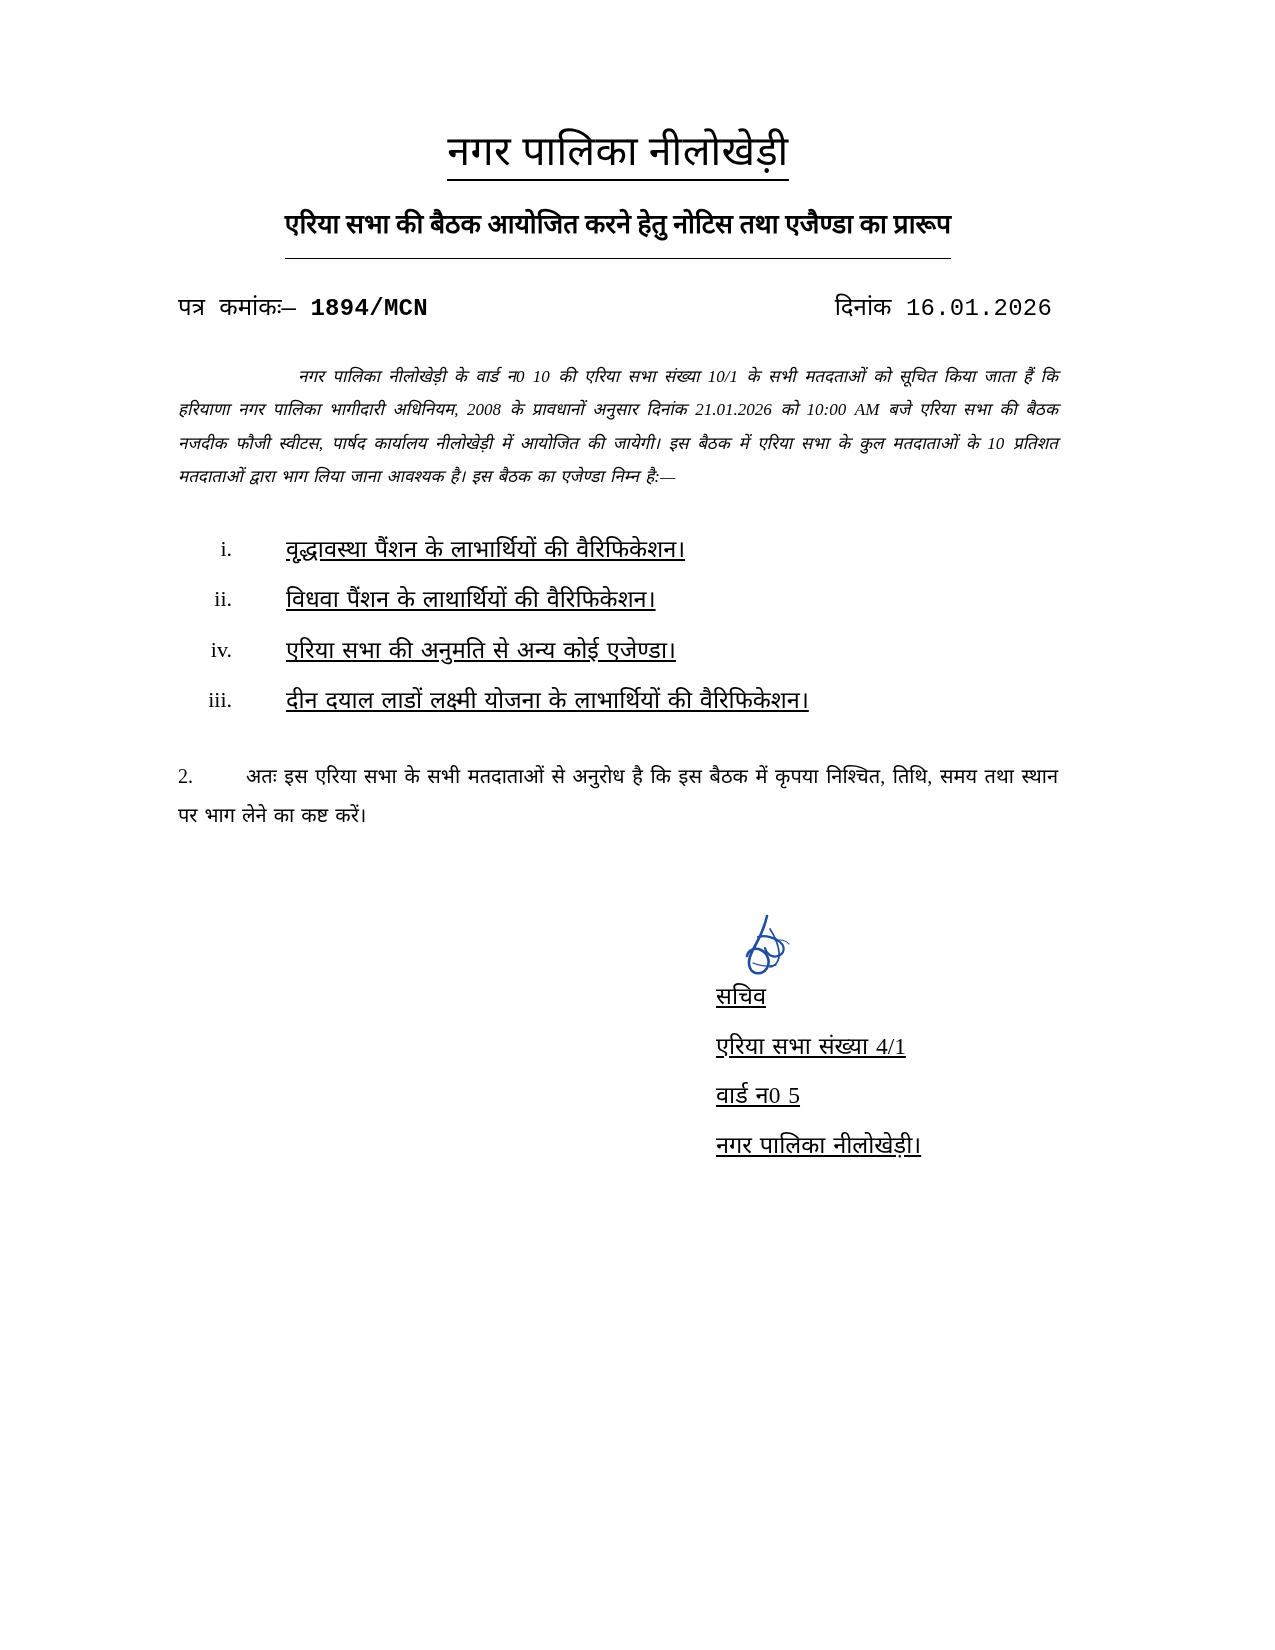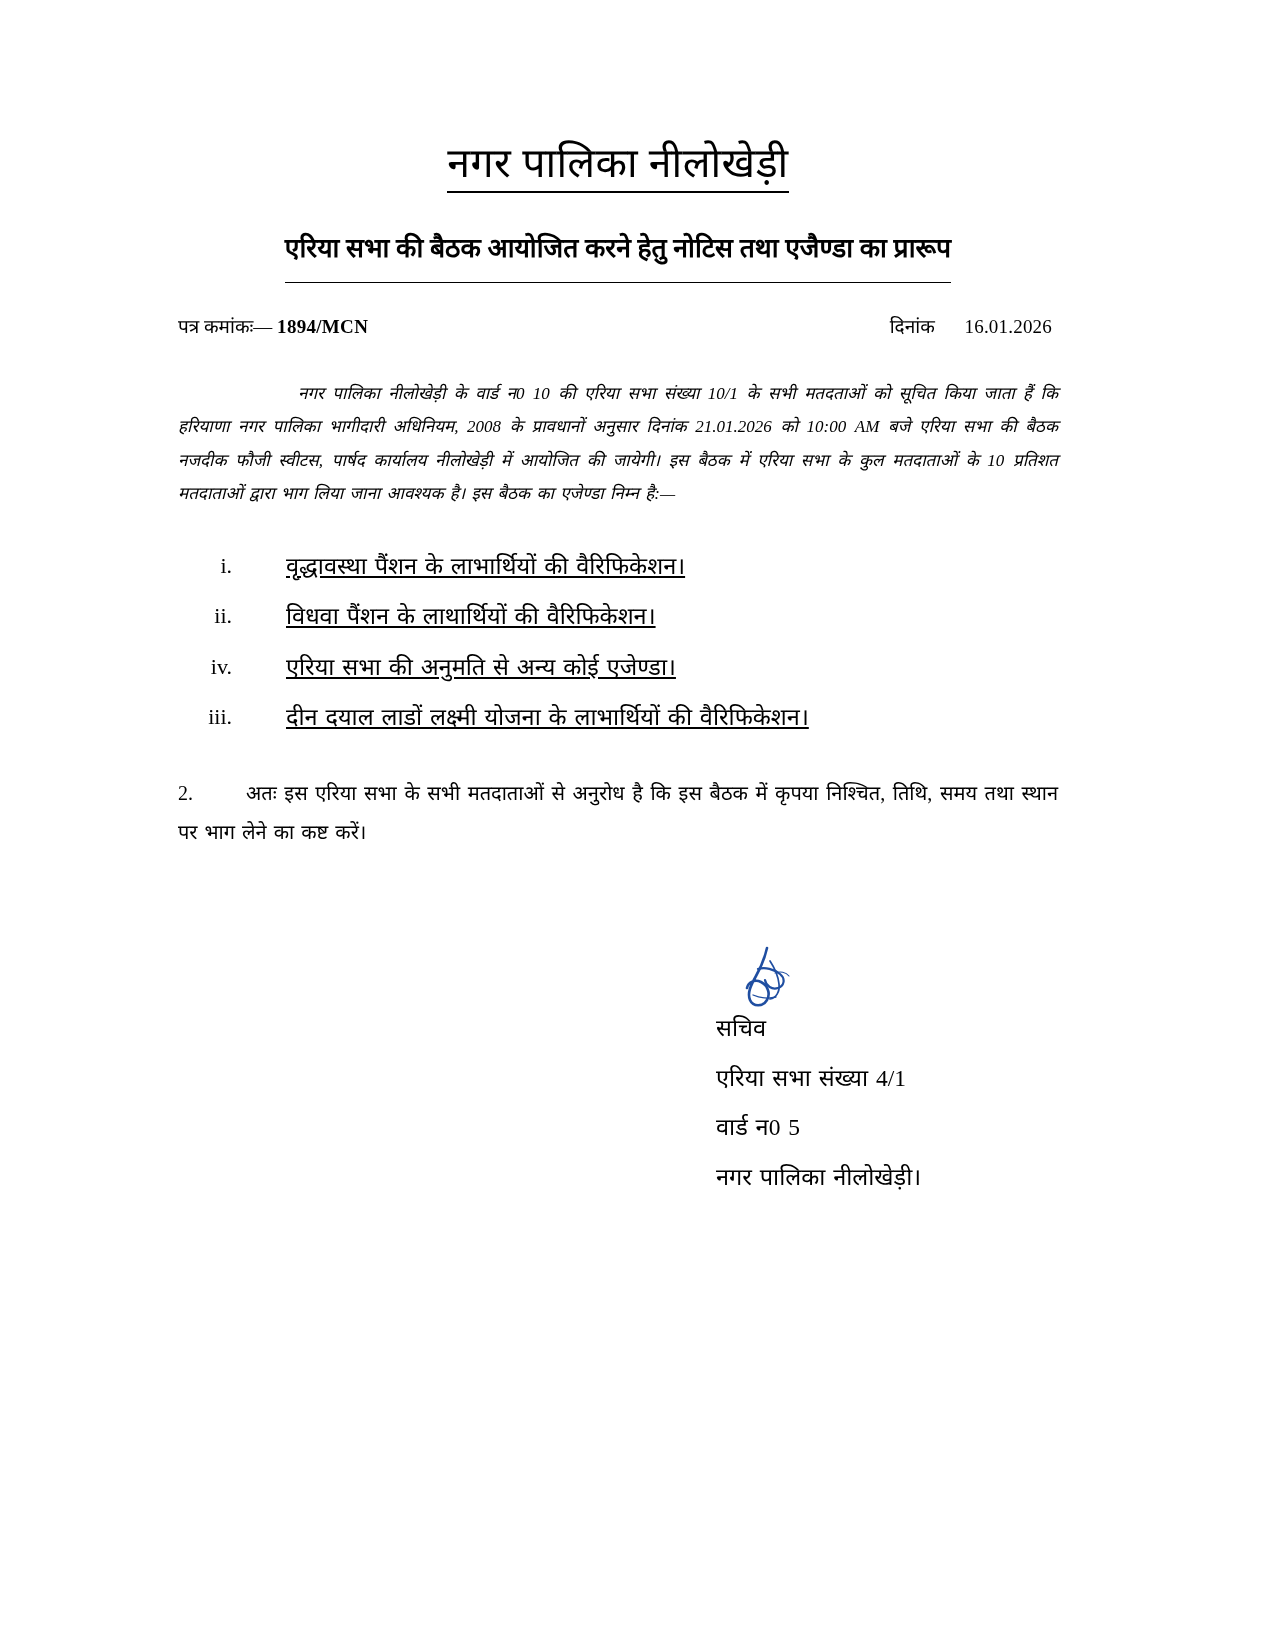--- a/index.html
+++ b/index.html
@@ -32,21 +32,21 @@
     width: 880px;
   }
 
   
   .doc-title {
     text-align: center;
     font-size: 41px;
     line-height: 1.15;
     font-weight: 400;
     letter-spacing: 0.5px;
-    margin: 12px;
+    margin: 0;
     padding-top: 128px;
     white-space: nowrap;
   }
   .doc-title .ul {
     border-bottom: 2px solid #000;
     padding-bottom: 4px;
     display: inline-block;
   }
 
   .doc-subtitle {
@@ -61,28 +61,29 @@
     border-bottom: 1.5px solid #000;
     padding-bottom: 17px;
     display: inline-block;
   }
 
   
   .ref-row {
     display: flex;
     justify-content: space-between;
     align-items: flex-end;
-    font-size: 19px;
+    font-size: 24px;
     margin-top: 30px;
     padding-right: 6px;
+    font-family: Liberation Mono, monospace;
   }
   .ref-left { white-space: nowrap; }
   .ref-left .num { font-weight: 700; letter-spacing: 0.3px; }
   .ref-right { white-space: nowrap; }
-  .ref-right .date { letter-spacing: 0.2px; margin-left: 25px; }
+  .ref-right .date { letter-spacing: 0.2px; }
 
   
   .body-para {
     font-size: 17px;
     line-height: 1.97;
     text-align: justify;
     text-align-last: left;
     margin-top: 38px;
     text-justify: inter-word;
     word-spacing: 2px;
@@ -130,22 +131,23 @@
   .close-para .num2 {
     display: inline-block;
     width: 68px;
     font-family: "Liberation Serif", serif;
   }
 
   
   .sign-block {
     position: absolute;
     left: 716px;
-    top: 943px;
+    top: 911px;
     width: 340px;
+    text-decoration: underline;
   }
   .signature-mark {
     height: 72px;
     margin-left: 18px;
     margin-bottom: 2px;
   }
   .sign-line {
     font-size: 23.5px;
     line-height: 1.0;
     margin-bottom: 26px;

